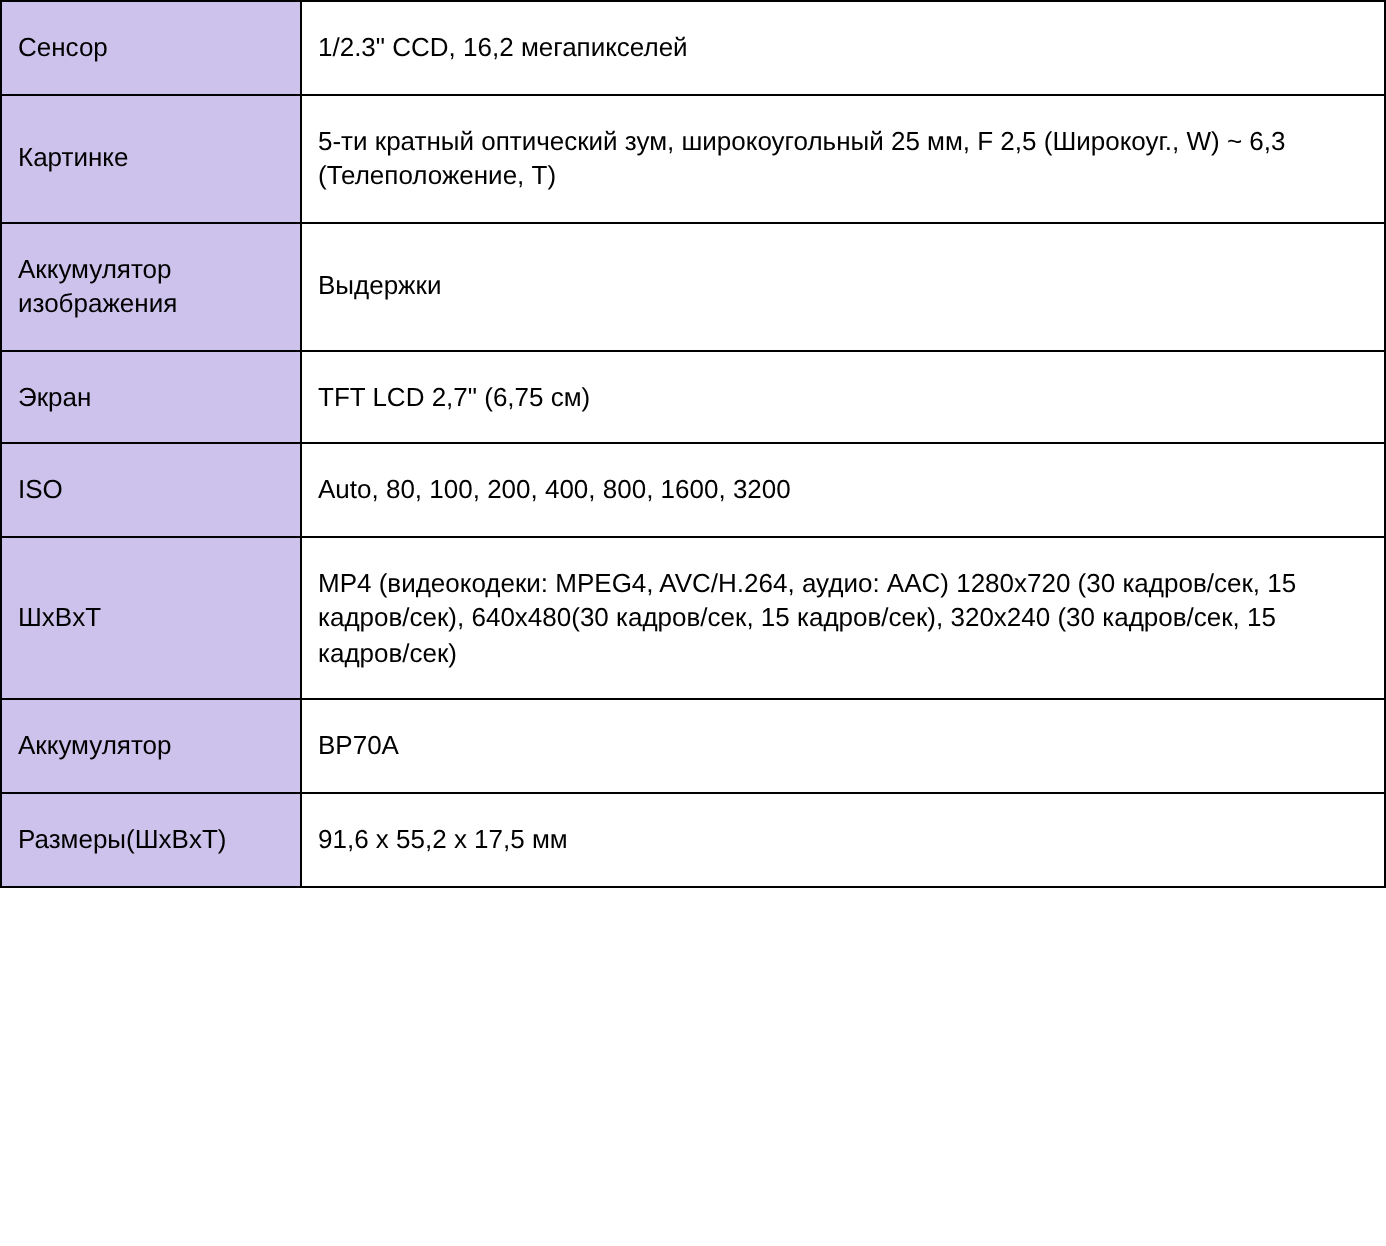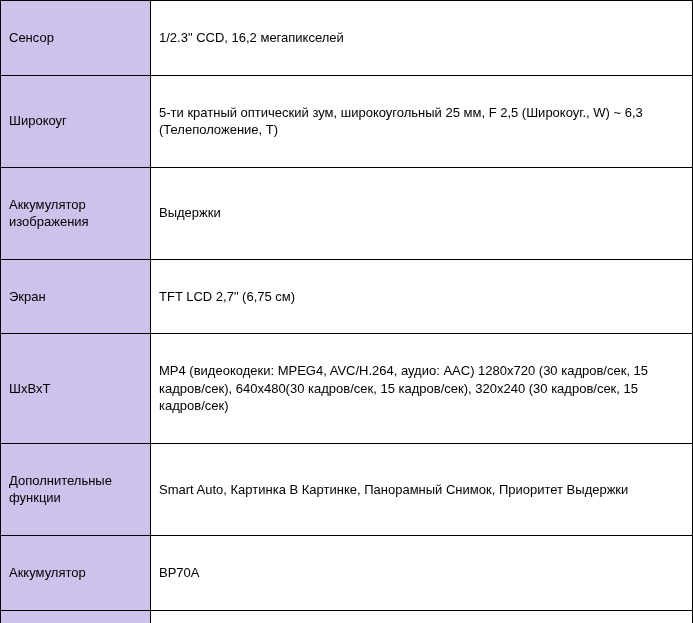--- a/index.html
+++ b/index.html
@@ -14,21 +14,21 @@
     width: 693px;
   }
   table {
     width: 100%;
     border-collapse: collapse;
     table-layout: fixed;
   }
   col.label { width: 150px; }
   th, td {
     border: 1px solid #000;
-    padding: 28px 8px;
+    padding: 14px 8px;
     vertical-align: middle;
     text-align: left;
     font-weight: normal;
     line-height: 1.35;
     word-wrap: break-word;
   }
   th {
     background: #ccc2eb;
   }
 </style>
@@ -40,39 +40,39 @@
     <colgroup>
         <col class="label">
         <col>
       </colgroup>
     <tbody>
       <tr>
         <th>Сенсор</th>
         <td>1/2.3" CCD, 16,2 мегапикселей</td>
       </tr>
       <tr>
-        <th>Широкоуг</th>
+        <th>Картинке</th>
         <td>5-ти кратный оптический зум, широкоугольный 25 мм, F 2,5 (Широкоуг., W) ~ 6,3 (Телеположение, T)</td>
       </tr>
       <tr>
         <th>Аккумулятор изображения</th>
         <td>Выдержки</td>
       </tr>
       <tr>
         <th>Экран</th>
         <td>TFT LCD 2,7" (6,75 см)</td>
       </tr>
       <tr>
+        <th>ISO</th>
+        <td>Auto, 80, 100, 200, 400, 800, 1600, 3200</td>
+      </tr>
+      <tr>
         <th>ШxВxТ</th>
         <td>MP4 (видеокодеки: MPEG4, AVC/H.264, аудио: AAC)
 1280x720 (30 кадров/сек, 15 кадров/сек), 640x480(30 кадров/сек, 15 кадров/сек), 320x240 (30 кадров/сек, 15 кадров/сек)</td>
-      </tr>
-      <tr>
-        <th>Дополнительные функции</th>
-        <td>Smart Auto, Картинка В Картинке, Панорамный Снимок, Приоритет Выдержки</td>
       </tr>
       <tr>
         <th>Аккумулятор</th>
         <td>BP70A</td>
       </tr>
       <tr>
         <th>Размеры(ШxВxТ)</th>
         <td>91,6 x 55,2 x 17,5 мм</td>
       </tr>
 

